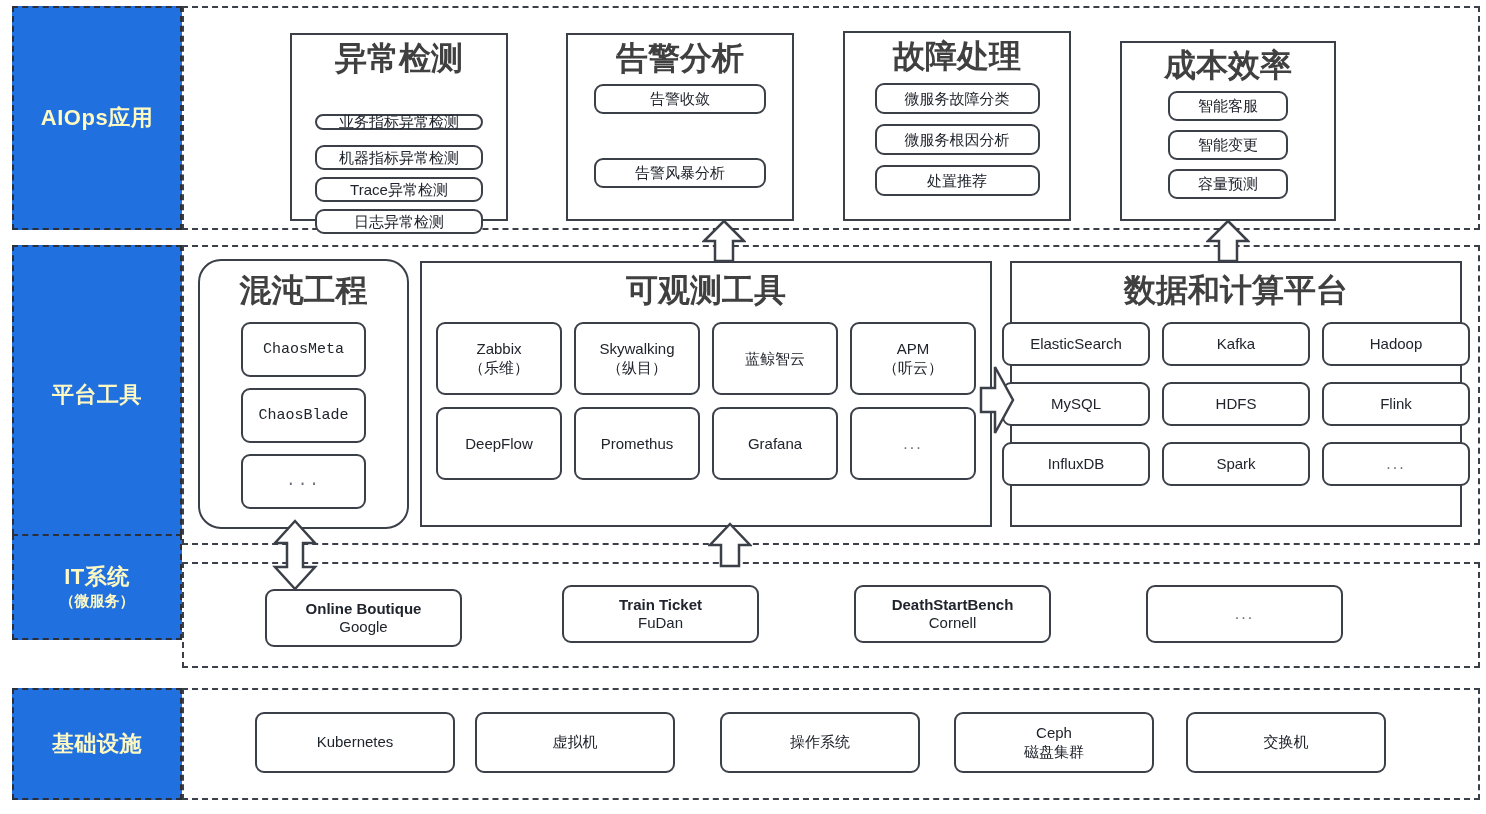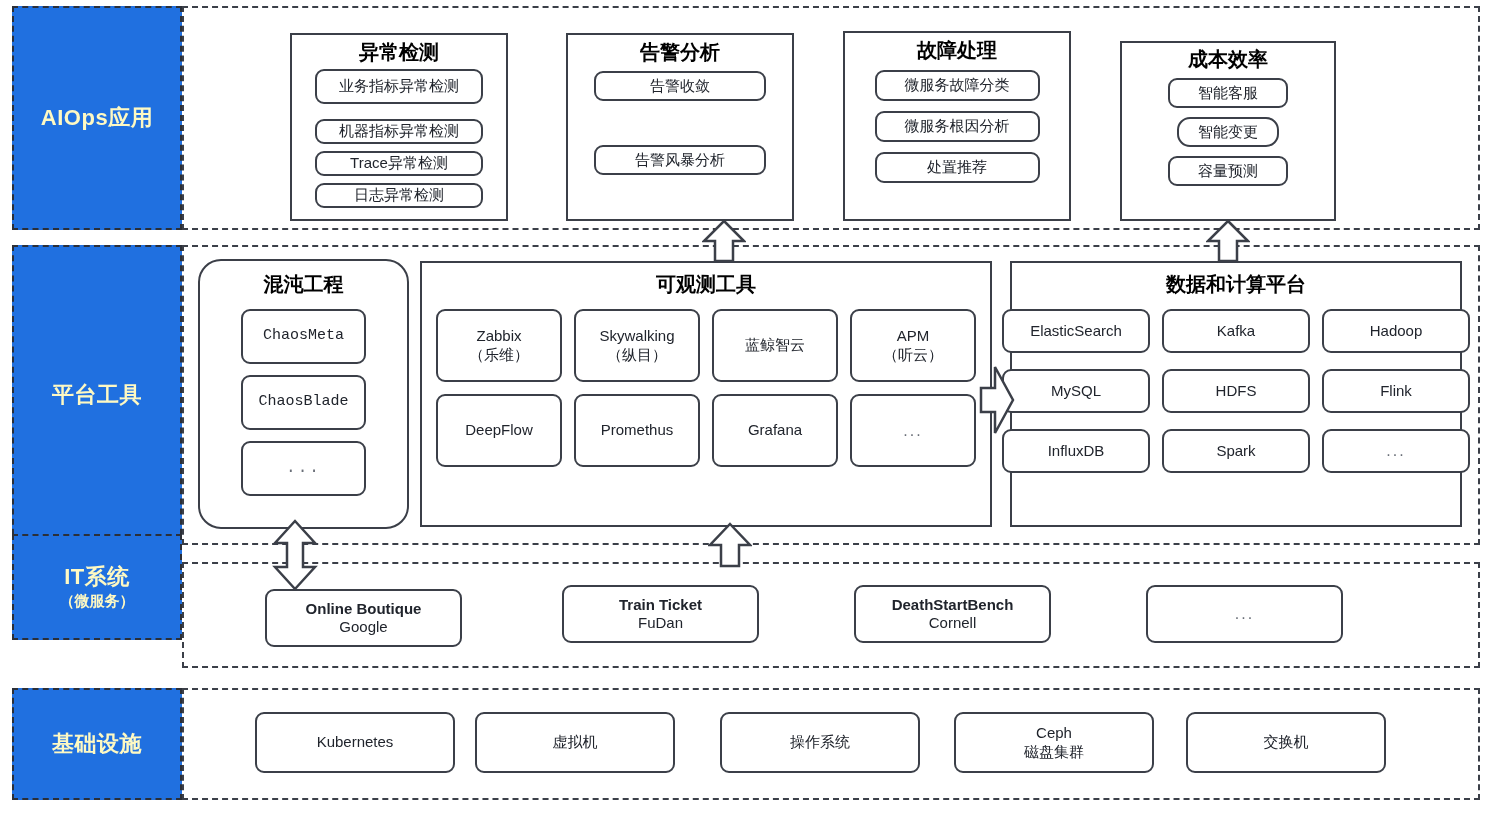--- a/index.html
+++ b/index.html
@@ -60,24 +60,24 @@
     position: absolute;
     box-sizing: border-box;
     border: 2px solid #3b3f48;
     background: #ffffff;
     display: flex;
     flex-direction: column;
     align-items: center;
     z-index: 3;
   }
   .group-title {
-    font-size: 20px;
+    font-size: 32px;
     font-weight: bold;
     line-height: 1.1;
-    color: #000000;
+    color: #404040;
     white-space: nowrap;
   }
 
   
   .item {
     box-sizing: border-box;
     border: 2px solid #3b3f48;
     border-radius: 9px;
     background: #ffffff;
     display: flex;
@@ -121,21 +121,21 @@
 
   <div class="layer" style="left:182px; top:6px; width:1298px; height:224px;"></div>
 
   <div class="layer-label" style="left:12px; top:6px; width:170px; height:224px;">
     <span class="lbl-main">AIOps应用</span>
   </div>
 
   <div class="group" style="left:290px; top:33px; width:218px; height:188px; padding-top:6px;">
     <div class="group-title">异常检测</div>
     <div class="vlist" style="margin-top:6px; gap:7px;">
-      <div class="item" style="width:168px; height:35px;">
+      <div class="item" style="width:168px; height:16px;margin-top:32px;">
         <span class="main">业务指标异常检测</span>
       </div>
       <div class="item" style="width:168px; height:25px;margin-top:8px;">
         <span class="main">机器指标异常检测</span>
       </div>
       <div class="item" style="width:168px; height:25px;">
         <span class="main">Trace异常检测</span>
       </div>
       <div class="item" style="width:168px; height:25px;">
         <span class="main">日志异常检测</span>
@@ -169,21 +169,21 @@
       </div>
     </div>
   </div>
 
   <div class="group" style="left:1120px; top:41px; width:216px; height:180px; padding-top:5px;">
     <div class="group-title">成本效率</div>
     <div class="vlist" style="margin-top:8px; gap:9px;">
       <div class="item" style="width:120px; height:30px;">
         <span class="main">智能客服</span>
       </div>
-      <div class="item" style="width:102px; height:30px;border-radius:13px;">
+      <div class="item" style="width:120px; height:30px;">
         <span class="main">智能变更</span>
       </div>
       <div class="item" style="width:120px; height:30px;">
         <span class="main">容量预测</span>
       </div>
     </div>
   </div>
 
   <div class="layer" style="left:182px; top:245px; width:1298px; height:300px;"></div>
 

